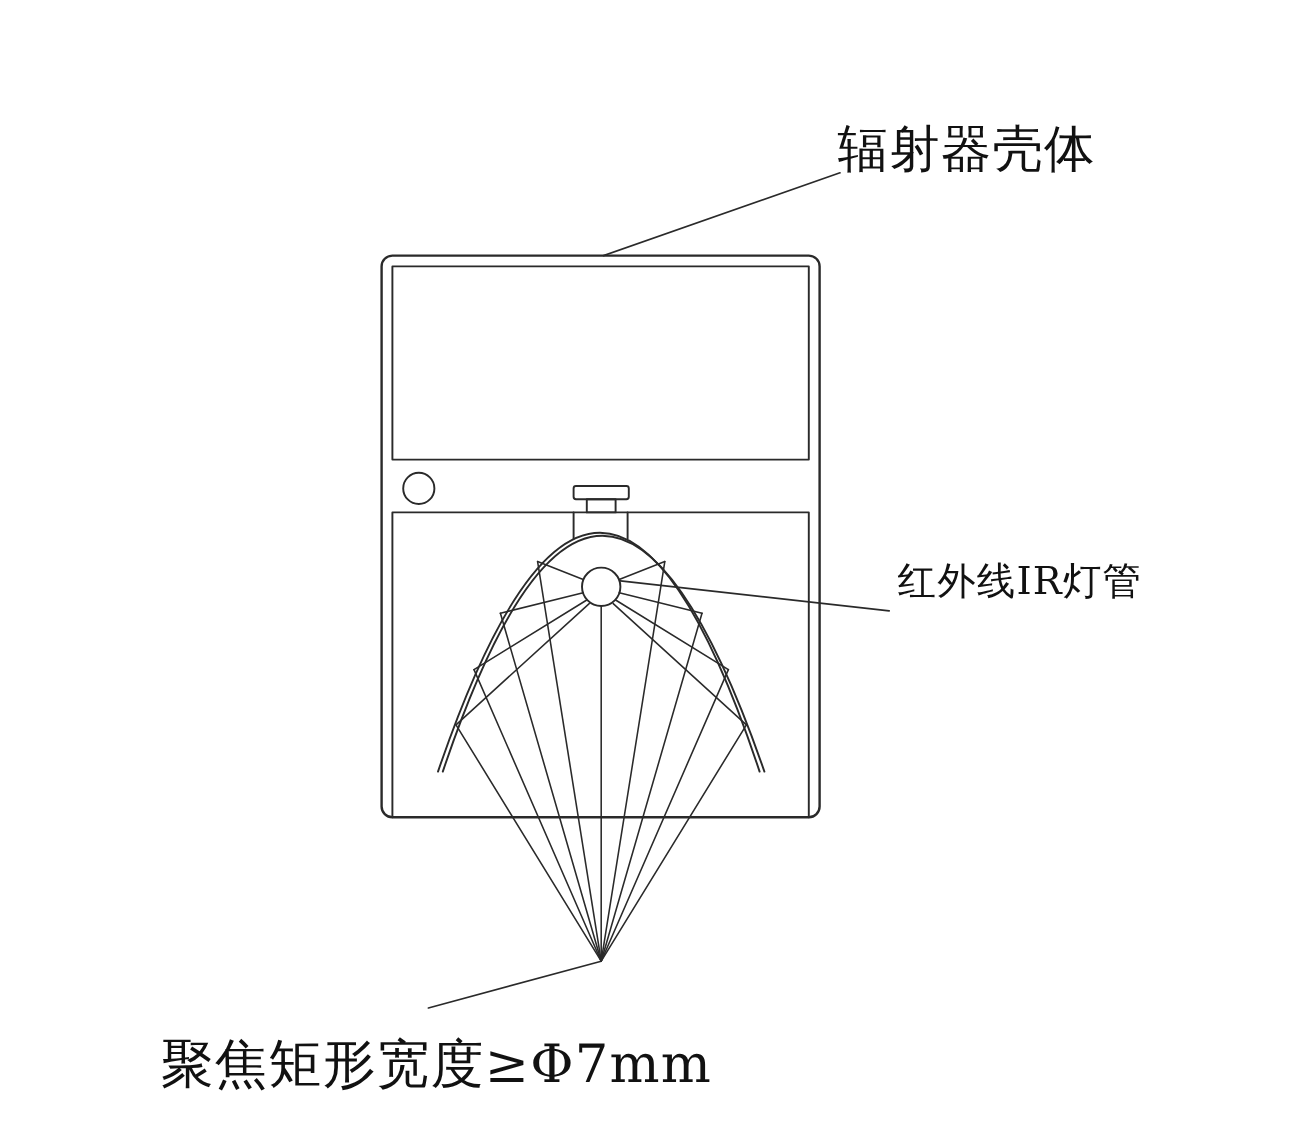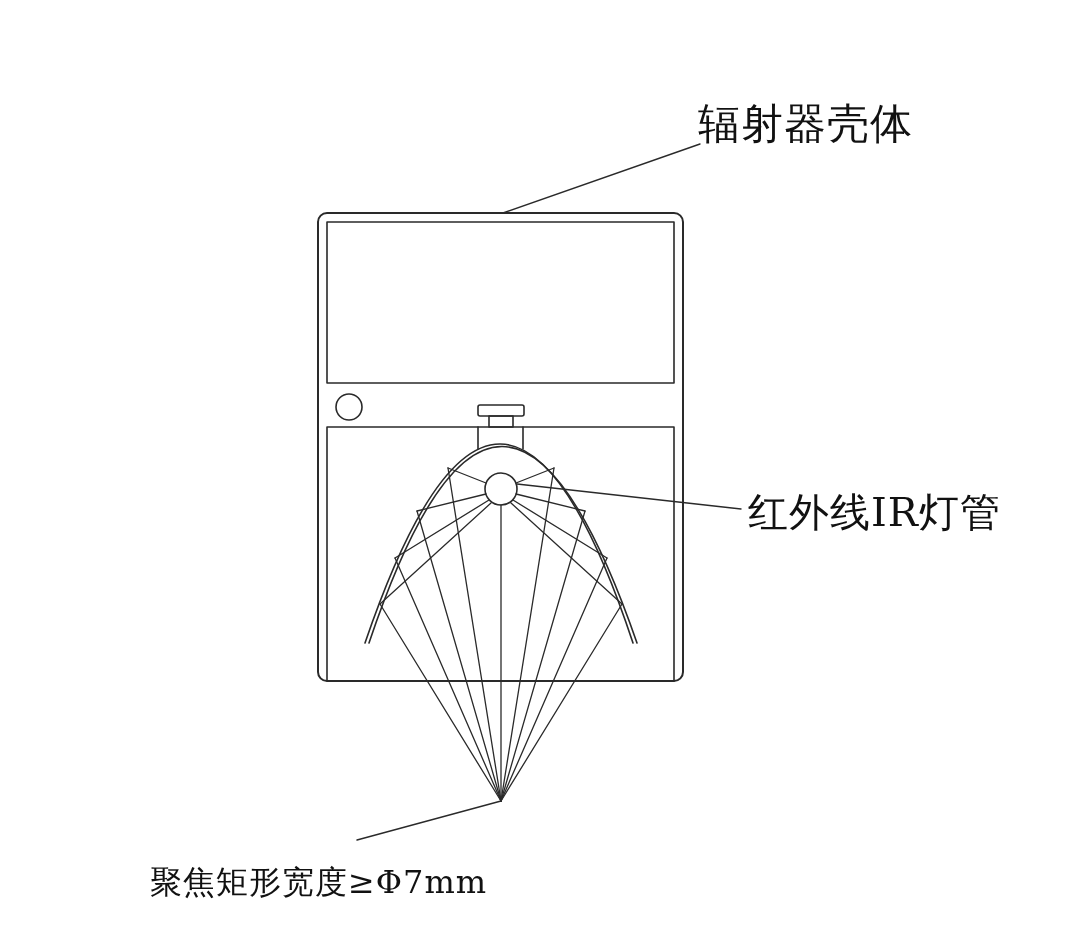--- a/index.html
+++ b/index.html
@@ -30,29 +30,29 @@
     }
     #label-housing {
       left: 698px;
       top: 103px;
       font-size: 42px;
       letter-spacing: 1px;
       text-align: center;
     }
     #label-lamp {
       left: 748px;
-      top: 492px;
-      font-size: 40px;
+      top: 468px;
+      font-size: 32px;
       letter-spacing: 1px;
       text-align: right;
     }
     #label-focus {
-      left: 150px;
+      left: 134px;
       top: 866px;
-      font-size: 32px;
+      font-size: 44px;
       letter-spacing: 1px;
     }
   </style>
 </head>
 <body>
 
 <svg id="diagram" width="1080" height="943" viewBox="0 0 1080 943" xmlns="http://www.w3.org/2000/svg">
   <g fill="none" stroke="#2a2a2a" stroke-width="1.6" stroke-linecap="round" stroke-linejoin="round">
 
     <rect x="318" y="213" width="365" height="468" rx="9" ry="9" stroke-width="2"></rect>

